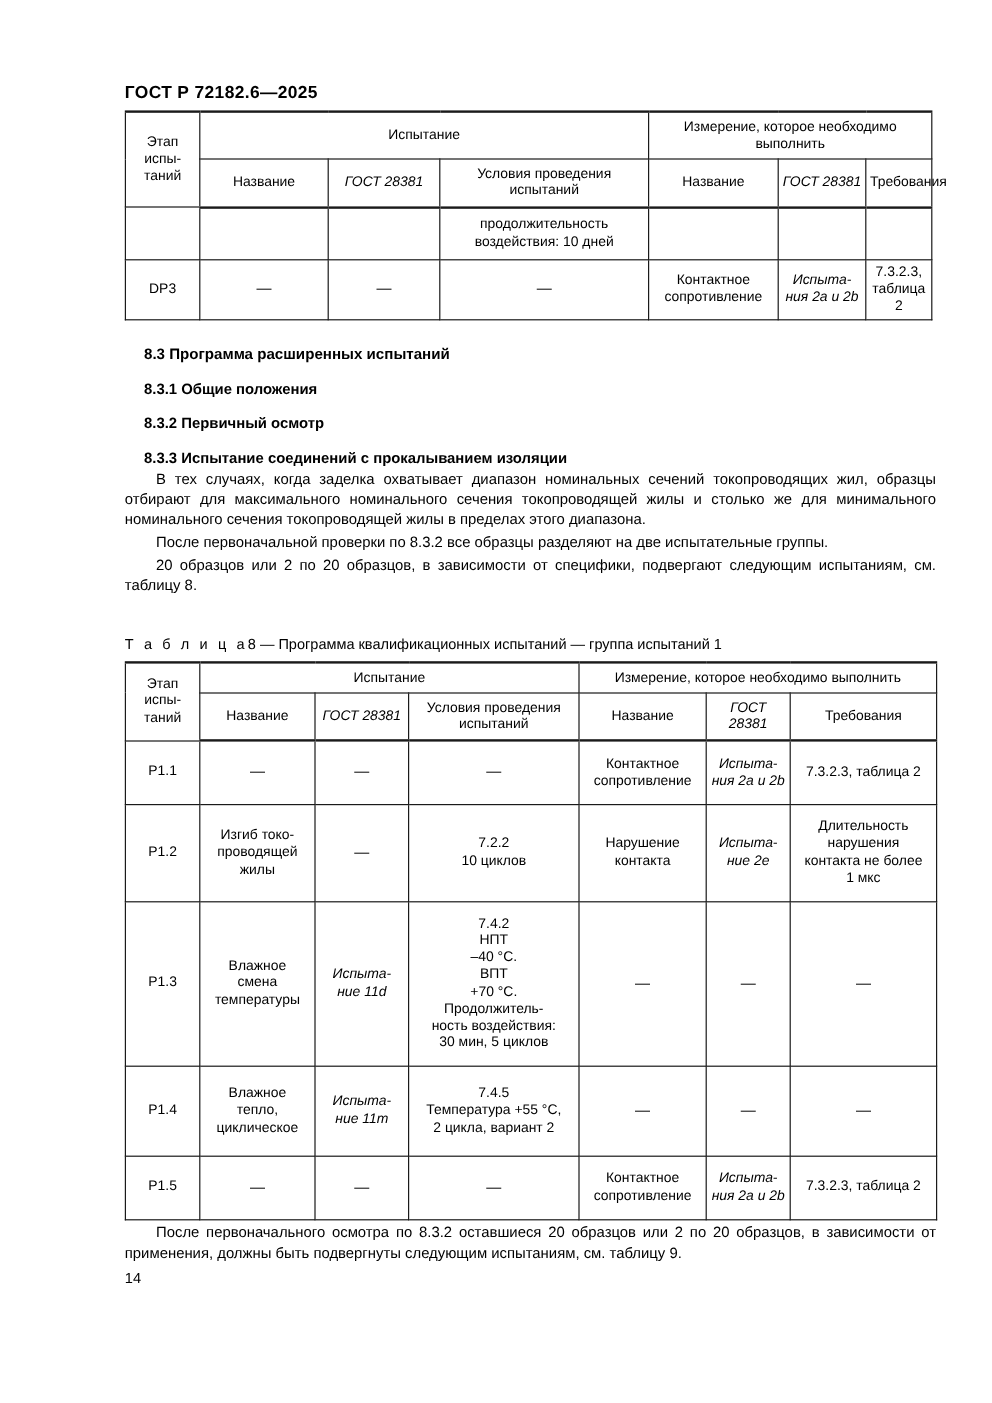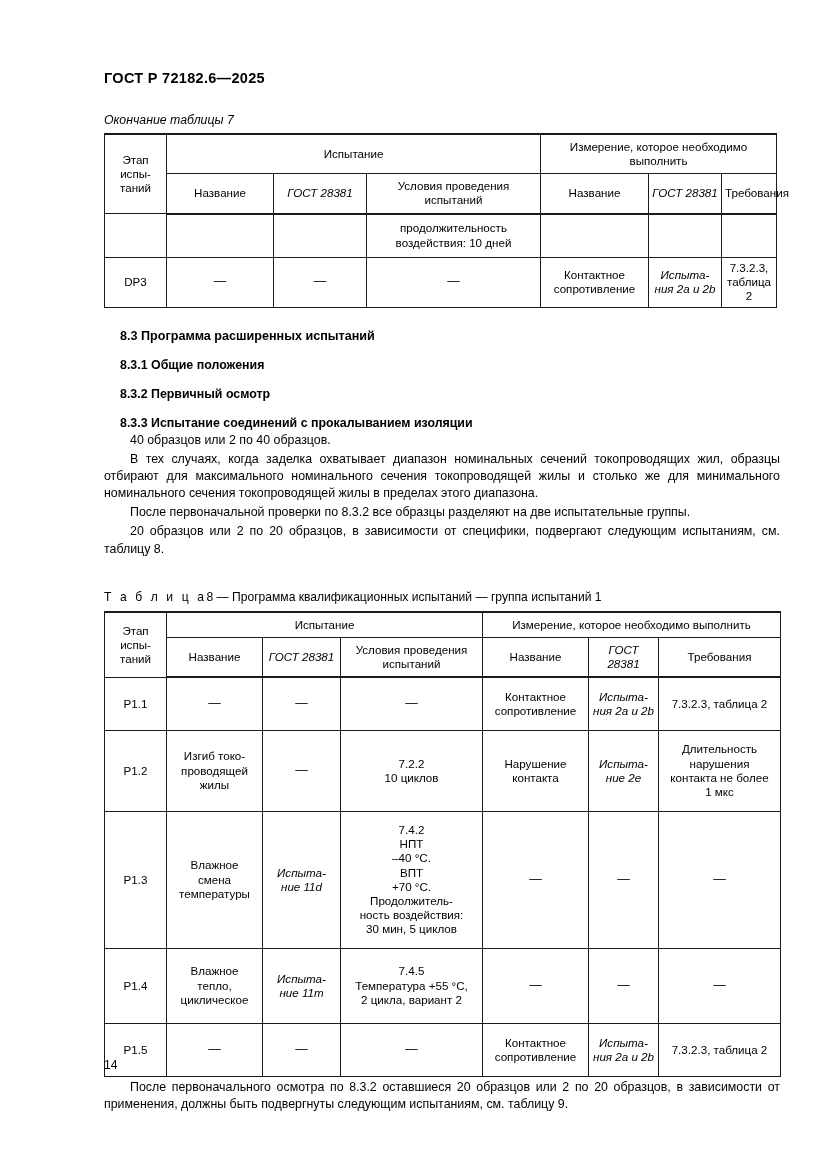--- a/index.html
+++ b/index.html
@@ -111,21 +111,20 @@
   }
 </style>
 </head>
 <body>
 
 <div class="page">
   <div class="content">
 
     <div class="doc-header">ГОСТ Р 72182.6—2025</div>
 
-    <div class="table-continuation">Окончание таблицы 7</div>
 
     <table class="gost" id="table7">
       <colgroup>
         <col style="width:62px">
           <col style="width:107px">
           <col style="width:93px">
         <col style="width:174px">
           <col style="width:108px">
           <col style="width:73px">
           <col style="width:55px">
@@ -186,21 +185,20 @@
       </tbody>
     </table>
 
     <div class="h3">8.3  Программа расширенных испытаний</div>
 
     <div class="h4">8.3.1  Общие положения</div>
 
     <div class="h4">8.3.2  Первичный осмотр</div>
 
     <div class="h4">8.3.3  Испытание соединений с прокалыванием изоляции</div>
-    <p class="body">40 образцов или 2 по 40 образцов.</p>
     <p class="body">В тех случаях, когда заделка охватывает диапазон номинальных сечений токопроводящих жил, образцы отбирают для максимального номинального сечения токопроводящей жилы и столько же для минимального номинального сечения токопроводящей жилы в пределах этого диапазона.</p>
     <p class="body">После первоначальной проверки по 8.3.2 все образцы разделяют на две испытательные группы.</p>
     <p class="body">20 образцов или 2 по 20 образцов, в зависимости от специфики, подвергают следующим испытаниям, см. таблицу 8.</p>
 
     <div class="table-caption"><span class="caption-spaced">Т а б л и ц а</span><span>8</span>&nbsp;<span>— Программа квалификационных испытаний — группа испытаний 1</span></div>
 
     <table class="gost" id="table8">
       <colgroup>
         <col style="width:62px">
           <col style="width:96px">

